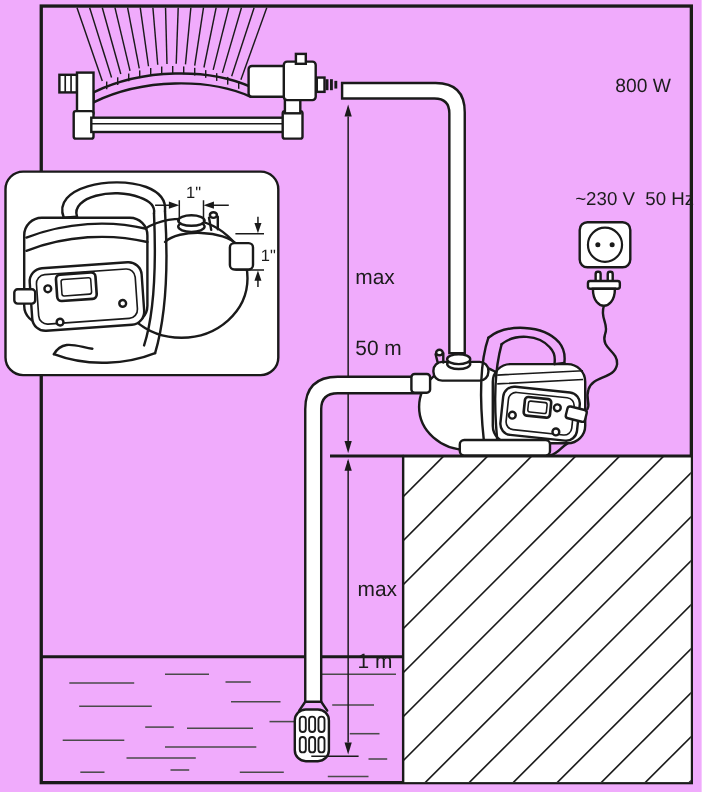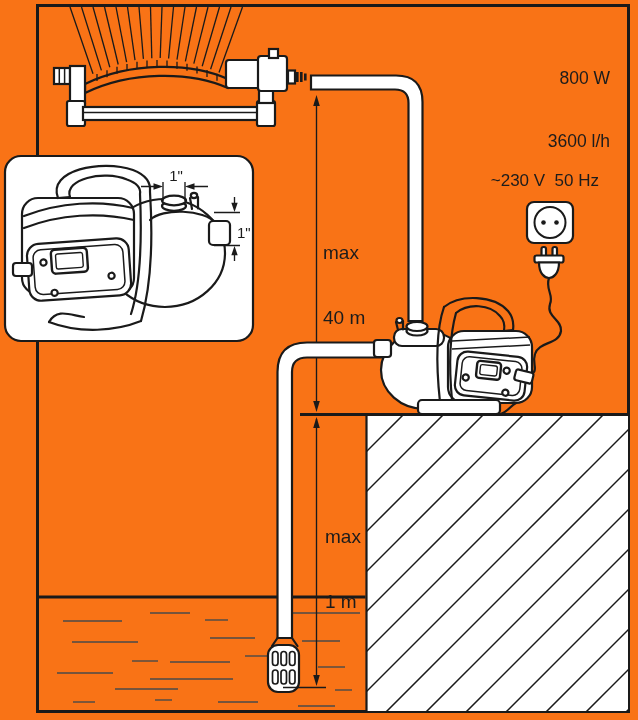--- a/index.html
+++ b/index.html
@@ -1,16 +1,16 @@
 <!DOCTYPE html>
 <html><head>
 <meta charset="utf-8">
 <style>
   html,body{margin:0;padding:0;background:#ffffff;}
-  #stage{position:relative;width:638px;height:720px;background:#f97316;overflow:hidden;
+  #stage{position:relative;width:638px;height:720px;background:#f0abfc;overflow:hidden;
          font-family:"Liberation Sans", sans-serif;}
   #scene{position:absolute;left:0;top:0;}
   .lbl{position:absolute;color:#1c1c1c;font-family:"Liberation Sans", sans-serif;
        white-space:pre;line-height:21px;}
   .lbl div{white-space:pre;}
   
   .ln{fill:none;stroke:#1a1a1a;stroke-width:2.2;stroke-linecap:round;}
   .fw{fill:#ffffff;stroke:#1a1a1a;stroke-width:2.2;}
   .thin{fill:none;stroke:#1a1a1a;stroke-width:1.5;}
   .dim{fill:none;stroke:#1a1a1a;stroke-width:1.35;}
@@ -259,28 +259,27 @@
       <path class="dim" d="M214,212.5 H240 M214,245.5 H240"></path>
       <path class="dim" d="M234.5,197 V205 M234.5,253 V261"></path>
       <polygon class="arr" points="234.5,212 231.3,202.8 237.7,202.8"></polygon>
       <polygon class="arr" points="234.5,246 231.3,255.2 237.7,255.2"></polygon>
     </g>
   </g>
 </svg>
 
 <div class="lbl" style="left:460px;top:26px;width:150px;text-align:right;font-size:17.5px;">
   <div>800 W</div>
-  <div>3600 l/h</div>
-</div>
-
-<div class="lbl" style="left:477px;top:170px;width:122px;text-align:right;font-size:17px;">~230 V  50 Hz</div>
+</div>
+
+<div class="lbl" style="left:516px;top:170px;width:122px;text-align:center;font-size:17px;">~230 V  50 Hz</div>
 
 <div class="lbl" style="left:323px;top:199px;font-size:19px;line-height:21.5px;">
   <div>max</div>
-  <div>40 m</div>
+  <div>50 m</div>
 </div>
 
 <div class="lbl" style="left:325px;top:483px;font-size:19px;line-height:21.5px;">
   <div>max</div>
   <div>1 m</div>
 </div>
 
 <div class="lbl" style="left:161px;top:165px;width:30px;text-align:center;font-size:15px;">1"</div>
 
 <div class="lbl" style="left:237px;top:222px;font-size:15px;">1"</div>

